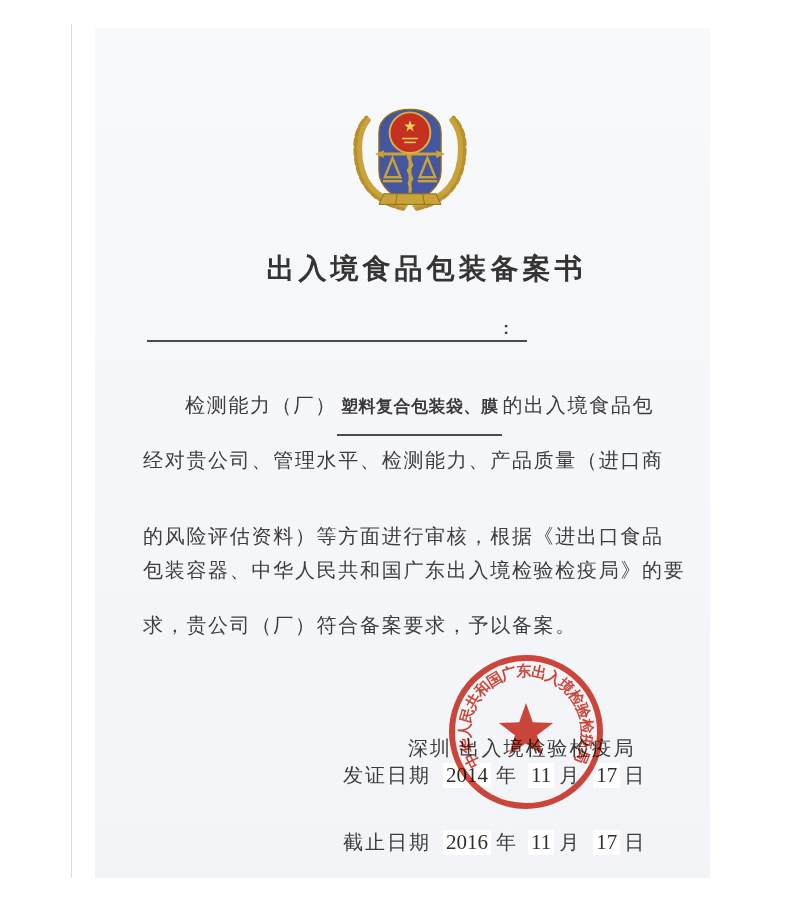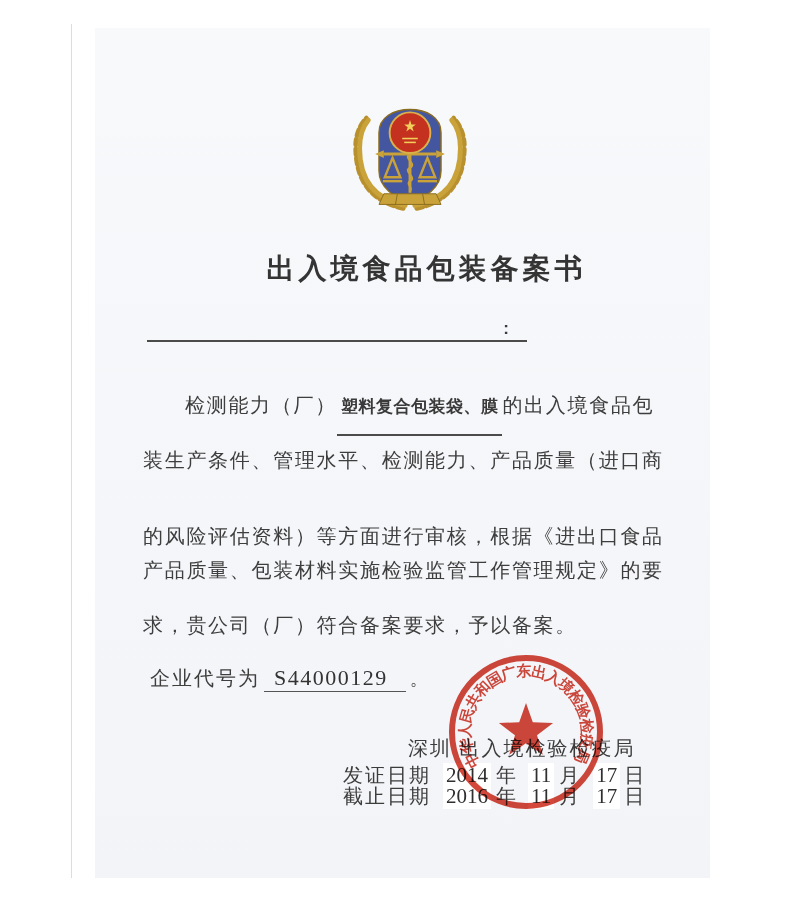--- a/index.html
+++ b/index.html
@@ -59,21 +59,21 @@
   }
   .code-period { font-size:18px; margin-left:4px; }
   .authority {
     position:absolute; top:707px; left:313px; font-size:20px; letter-spacing:2px;
     color:#3c3c3c; white-space:nowrap;
   }
   .date-row {
     position:absolute; left:248px; display:flex; align-items:baseline;
     font-size:20px; color:#3c3c3c; white-space:nowrap;
   }
-  .dr1 { top:734px; } .dr2 { top:755px;justify-content:space-between; }
+  .dr1 { top:734px; } .dr2 { top:801px;justify-content:space-between; }
   .date-label { letter-spacing:2px; margin-right:12px; }
   .date-num {
     font-family:"Liberation Serif", serif; font-size:21px; background:#ffffff;
     padding:0 3px; color:#2f2f2f;
   }
   .u-yr { margin:0 12px 0 5px; }
   .u-mo { margin:0 14px 0 5px; }
   .u-dy { margin-left:4px; }
   .seal {
     position:absolute; left:346px; top:619px; width:170px; height:170px;
@@ -119,28 +119,25 @@
     <line x1="59" y1="46" x2="71" y2="46" stroke="#f2cf5a" stroke-width="1.6"></line>
   </svg>
 
   <div class="doc-title">出入境食品包装备案书</div>
 
   <div class="company-row">
     <span class="company-colon">:</span>
   </div>
 
   <div class="body-line l1"><span class="indent"></span><span>检测能力（厂）</span><span class="blank-fill">塑料复合包装袋、膜</span><span>的出入境食品包</span></div>
-  <div class="body-line l2">装生产条件、管理水平、检测能力、产品质量（进口商</div>
+  <div class="body-line l2">经对贵公司、管理水平、检测能力、产品质量（进口商</div>
   <div class="body-line l3">的风险评估资料）等方面进行审核，根据《进出口食品</div>
-  <div class="body-line l4">产品质量、包装材料实施检验监管工作管理规定》的要</div>
+  <div class="body-line l4">包装容器、中华人民共和国广东出入境检验检疫局》的要</div>
   <div class="body-line l5">求，贵公司（厂）符合备案要求，予以备案。</div>
 
-  <div class="code-row">
-    <span>企业代号为</span><span class="code-value">S44000129</span><span class="code-period">。</span>
-  </div>
 
   <div class="authority">深圳 出入境检验检疫局</div>
 
   <div class="date-row dr1">
     <span class="date-label">发证日期</span>
     <span class="date-num">2014</span>
     <span class="u-yr">年</span>
     <span class="date-num">11</span>
     <span class="u-mo">月</span>
     <span class="date-num">17</span>

